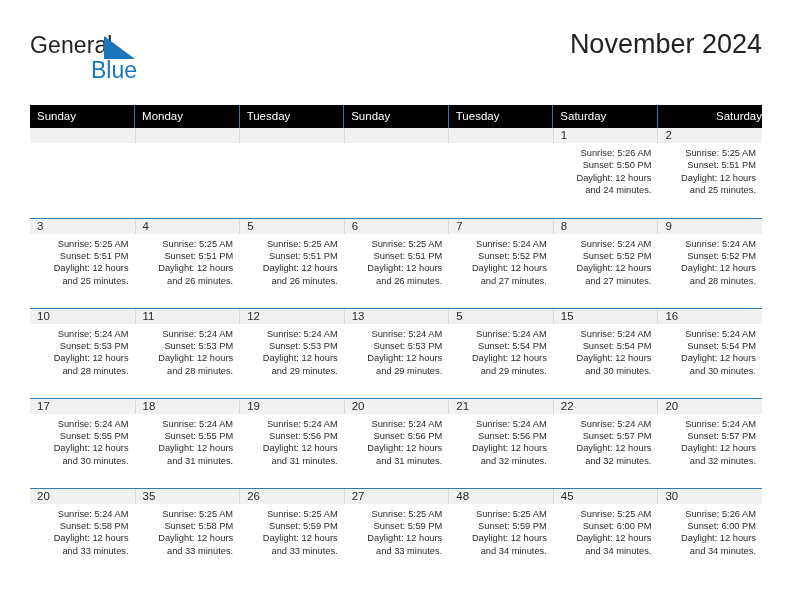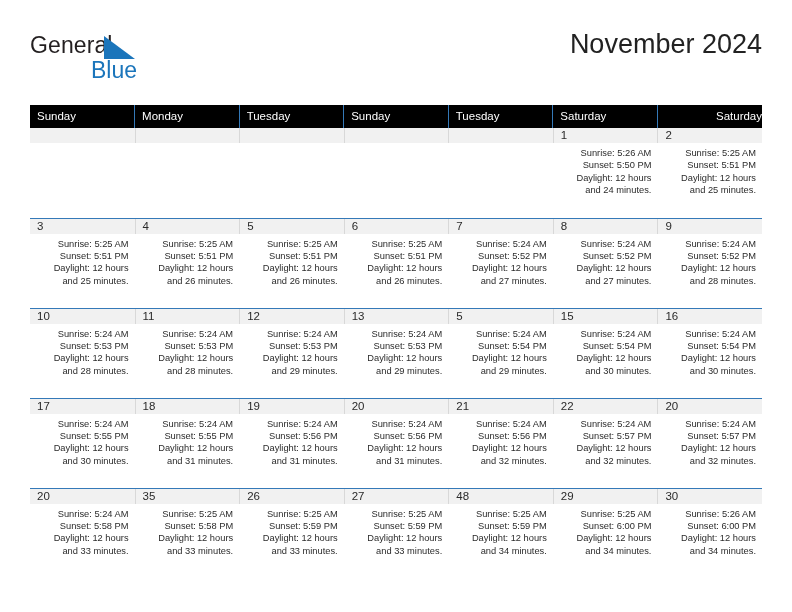--- a/index.html
+++ b/index.html
@@ -426,21 +426,21 @@
           <td class="col4">
             <div class="daynum">48</div>
             <div class="info">
               <div>Sunrise: 5:25 AM</div>
               <div>Sunset: 5:59 PM</div>
               <div>Daylight: 12 hours</div>
               <div>and 34 minutes.</div>
             </div>
           </td>
           <td class="col5">
-            <div class="daynum">29</div>
+            <div class="daynum">45</div>
             <div class="info">
               <div>Sunrise: 5:25 AM</div>
               <div>Sunset: 6:00 PM</div>
               <div>Daylight: 12 hours</div>
               <div>and 34 minutes.</div>
             </div>
           </td>
           <td class="col6">
             <div class="daynum">30</div>
             <div class="info">

